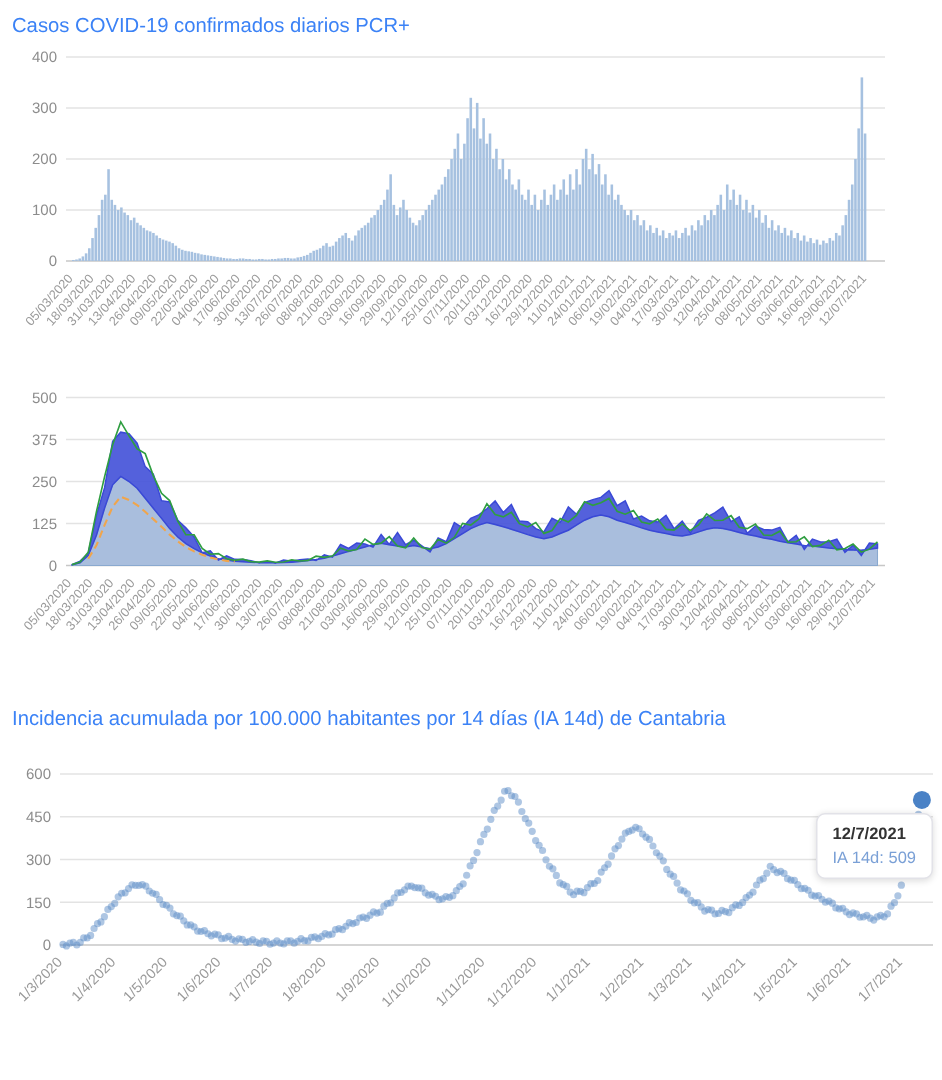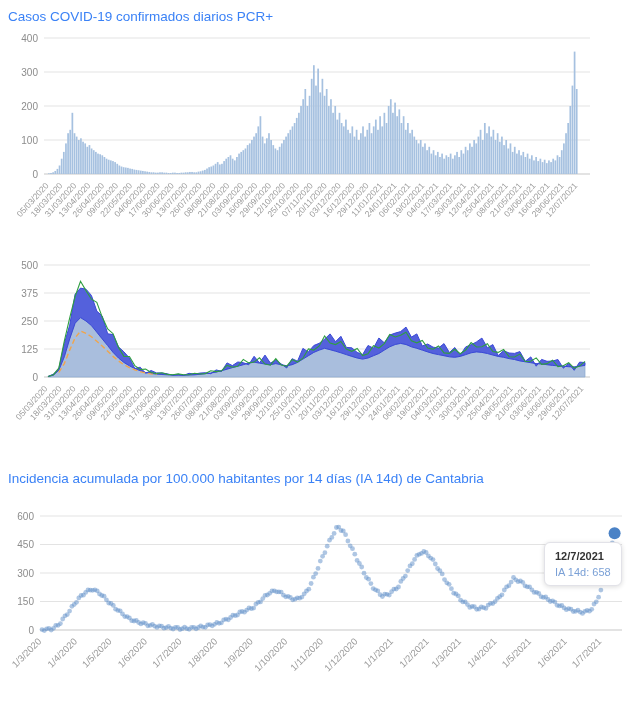--- a/index.html
+++ b/index.html
@@ -656,16 +656,16 @@
         <text x="393.86858316221765" y="152" text-anchor="end" font-size="9.5" fill="#9a9a9a" transform="rotate(-45 393.86858316221765 152)">1/1/2021</text>
         <text x="429.5154004106776" y="152" text-anchor="end" font-size="9.5" fill="#9a9a9a" transform="rotate(-45 429.5154004106776 152)">1/2/2021</text>
         <text x="461.7125256673511" y="152" text-anchor="end" font-size="9.5" fill="#9a9a9a" transform="rotate(-45 461.7125256673511 152)">1/3/2021</text>
         <text x="497.35934291581106" y="152" text-anchor="end" font-size="9.5" fill="#9a9a9a" transform="rotate(-45 497.35934291581106 152)">1/4/2021</text>
         <text x="531.8562628336756" y="152" text-anchor="end" font-size="9.5" fill="#9a9a9a" transform="rotate(-45 531.8562628336756 152)">1/5/2021</text>
         <text x="567.5030800821355" y="152" text-anchor="end" font-size="9.5" fill="#9a9a9a" transform="rotate(-45 567.5030800821355 152)">1/6/2021</text>
         <text x="602" y="152" text-anchor="end" font-size="9.5" fill="#9a9a9a" transform="rotate(-45 602 152)">1/7/2021</text>
       </svg>
     <div class="tooltip">
       <div class="tt-date">12/7/2021</div>
-      <div class="tt-val">IA 14d: 658</div>
+      <div class="tt-val">IA 14d: 509</div>
     </div>
   </div>
 </div>
 
 </body></html>

